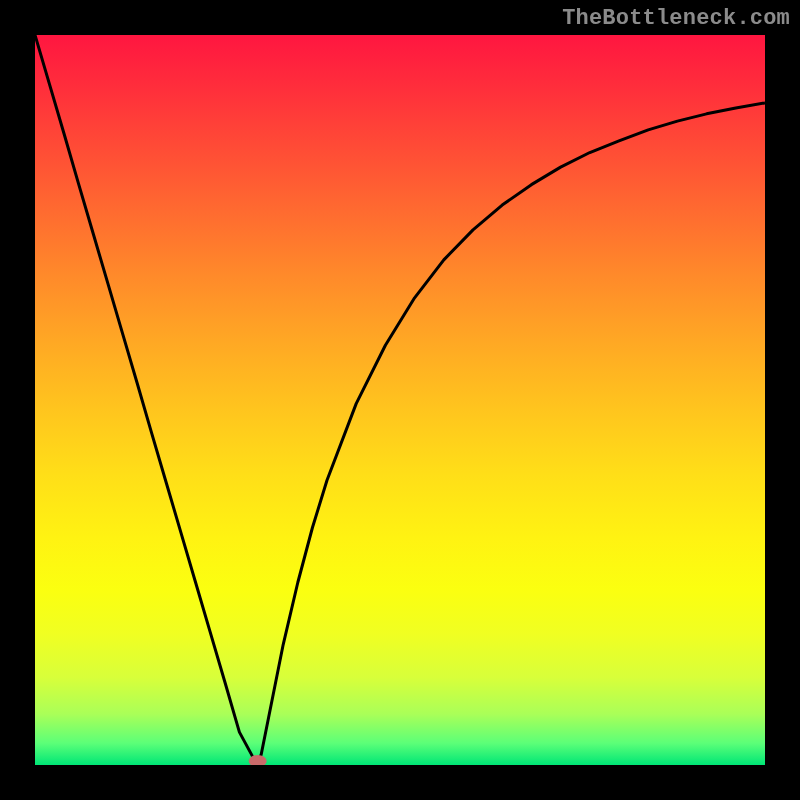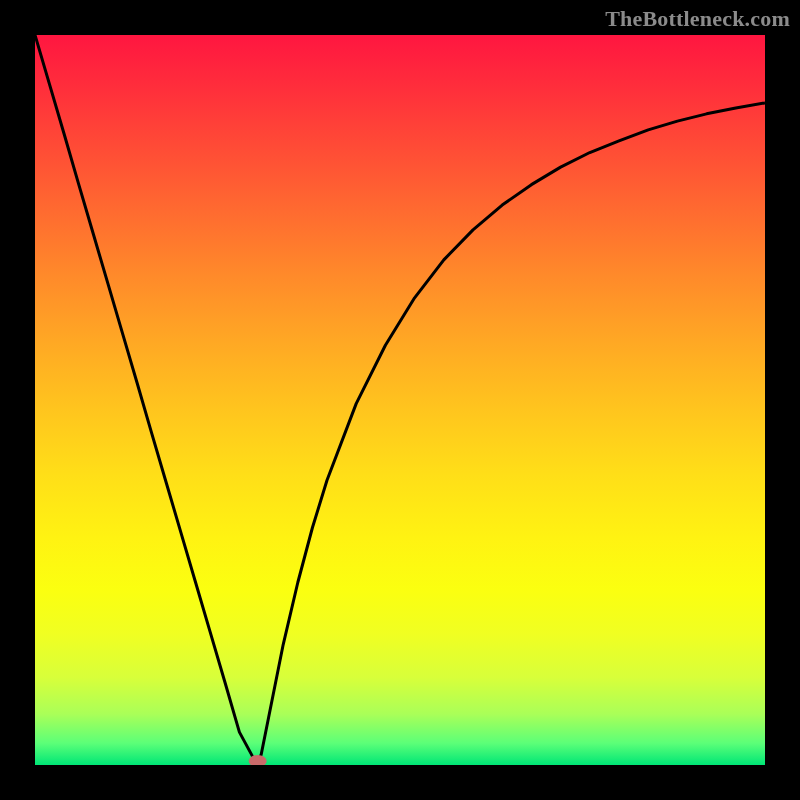--- a/index.html
+++ b/index.html
@@ -31,21 +31,21 @@
       #d8ff3a 88%,
       #aaff58 93%,
       #5cff78 97%,
       #00e676 100%
     );
   }
   .watermark {
     position: absolute;
     top: 6px;
     right: 10px;
-    font-family: Liberation Serif, serif;
+    font-family: Liberation Mono, monospace;
     font-size: 22px;
     font-weight: 600;
     color: #8b8b8b;
     letter-spacing: 0.2px;
   }
   .curve-svg {
     position: absolute;
     left: 0;
     top: 0;
     width: 730px;

